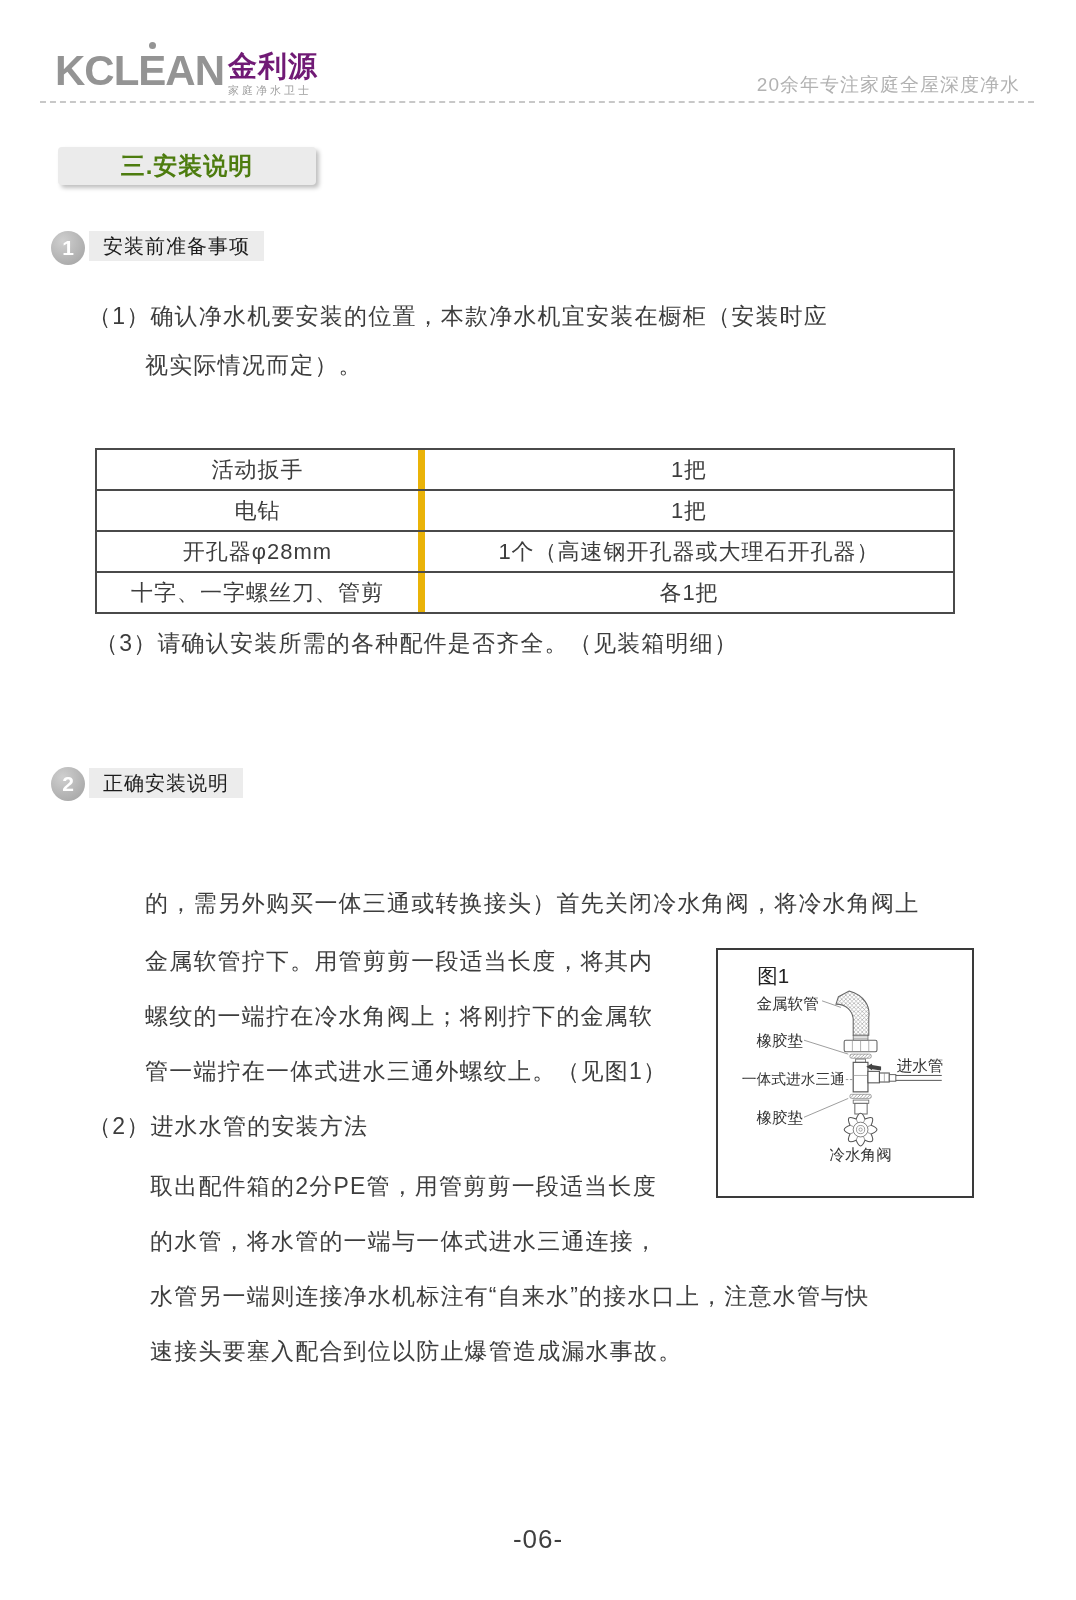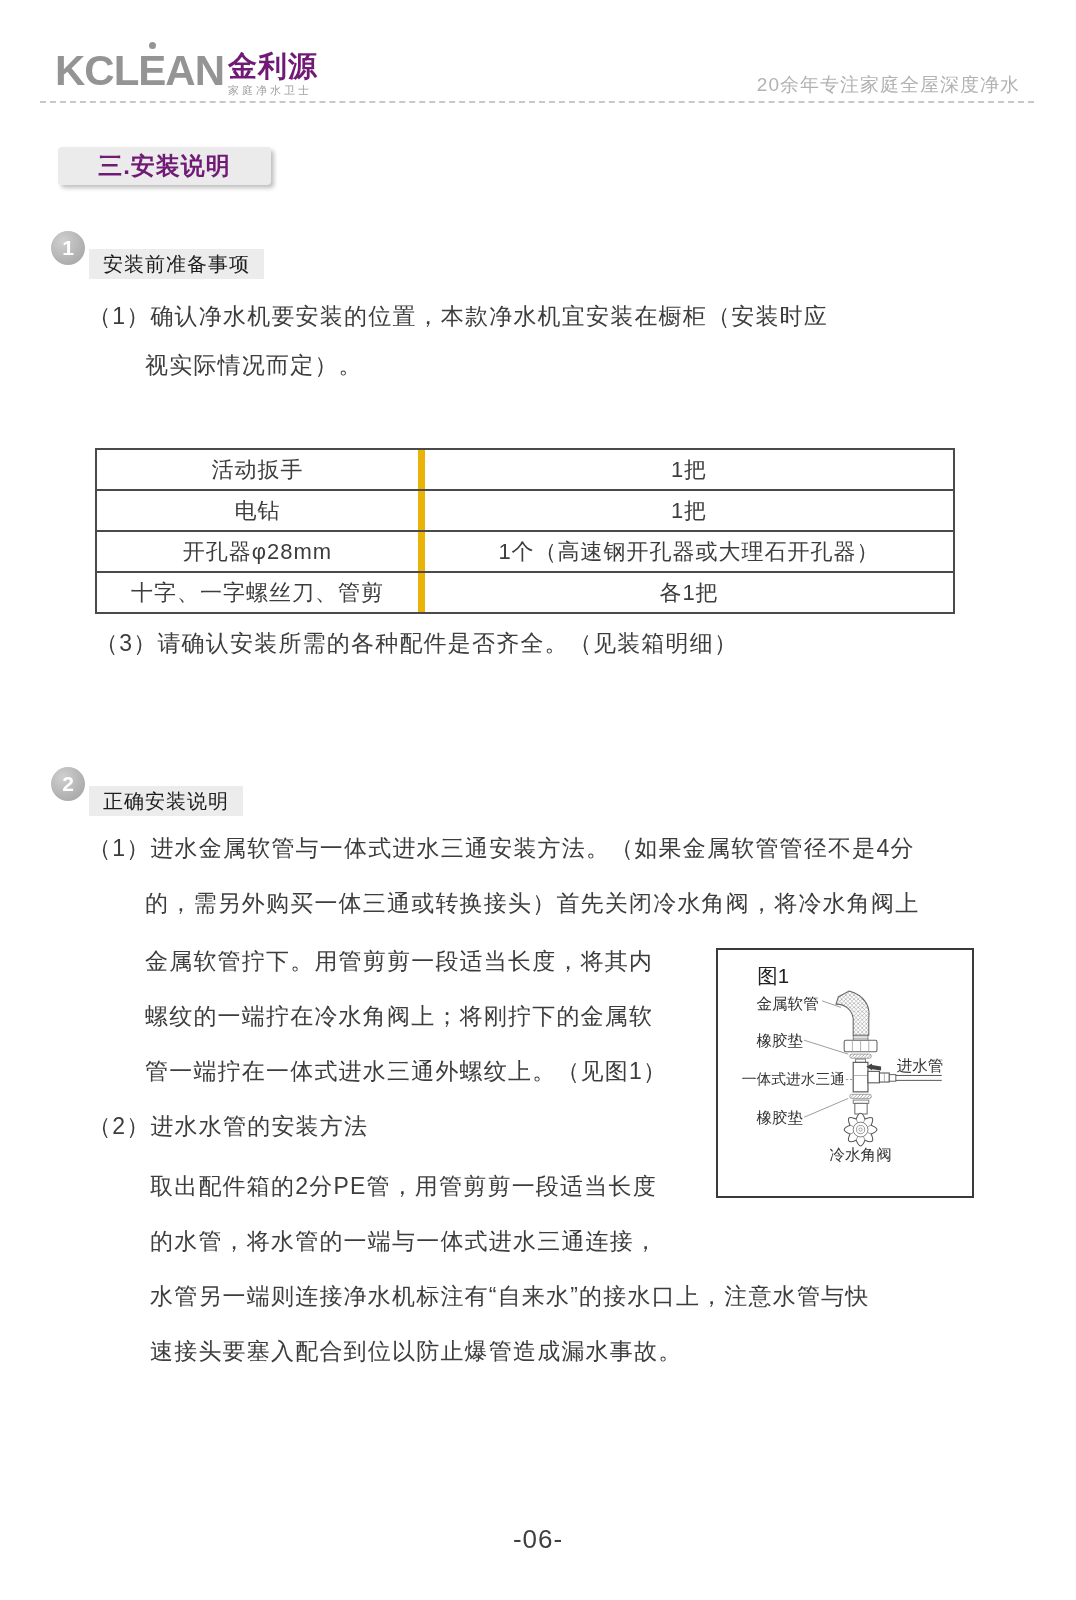--- a/index.html
+++ b/index.html
@@ -15,37 +15,37 @@
   .logo-en{font-size:42px;font-weight:bold;letter-spacing:-1px;line-height:1;color:#949494;}
   .logo-e{position:relative;display:inline-block;}
   .logo-e::after{content:"";position:absolute;top:-8px;left:50%;margin-left:-3px;width:7px;height:7px;border-radius:50%;background:#949494;}
   .logo-cn-block{display:flex;flex-direction:column;margin-left:4px;margin-top:1px;}
   .logo-cn{font-size:29px;font-weight:bold;line-height:1.05;color:#701a75;letter-spacing:1px;}
   .logo-tagline{font-size:11px;letter-spacing:3px;color:#9e9e9e;margin-top:2px;}
   .slogan{position:absolute;right:56px;top:72px;font-size:19px;color:#b2b2b2;letter-spacing:1px;}
   .dashed-rule{position:absolute;left:40px;right:42px;top:101px;border-top:2px dashed #c8c8c8;height:0;}
   
   .section-title{
-    position:absolute;left:58px;top:147px;width:213px;height:38px;
+    position:absolute;left:58px;top:147px;width:258px;height:38px;
     background:#ebebeb;border-radius:4px;
     box-shadow:3px 3px 4px rgba(0,0,0,0.25);
     display:flex;align-items:center;justify-content:center;
-    font-size:24px;font-weight:bold;color:#701a75;letter-spacing:1px;
+    font-size:24px;font-weight:bold;color:#4d7c0f;letter-spacing:1px;
   }
   
   .step-circle{
     position:absolute;left:51px;width:34px;height:34px;border-radius:50%;
     background:radial-gradient(circle at 35% 30%,#cfcfcf,#a0a0a0);
     display:flex;align-items:center;justify-content:center;
     color:#ffffff;font-size:21px;font-weight:bold;
   }
   .step-strip{
     position:absolute;left:89px;height:30px;background:#ececec;
     display:flex;align-items:center;padding:0 14px;
-    font-size:20px;color:#1c1c1c;letter-spacing:1px;margin-top:18px;
+    font-size:20px;color:#1c1c1c;letter-spacing:1px;
   }
   .c1{top:231px}.s1{top:231px}
   .c2{top:767px}.s2{top:768px}
   
   .tline{
     position:absolute;white-space:nowrap;
     font-size:23px;color:#3d3d3d;letter-spacing:1.2px;line-height:30px;
   }
   
   .tools-table{position:absolute;left:95px;top:448px;width:860px;border:2px solid #4a4a4a;box-sizing:border-box;}
@@ -106,21 +106,20 @@
       <div class="tcell left">十字、一字螺丝刀、管剪</div>
       <div class="tcell right">各1把</div>
     </div>
   </div>
 
   <div class="tline" style="left:95px;top:628px">（3）请确认安装所需的各种配件是否齐全。（见装箱明细）</div>
 
   <div class="step-circle c2">2</div>
   <div class="step-strip s2">正确安装说明</div>
 
-  <div class="tline" style="left:88px;top:833px">（1）进水金属软管与一体式进水三通安装方法。（如果金属软管管径不是4分</div>
   <div class="tline" style="left:145px;top:888px">的，需另外购买一体三通或转换接头）首先关闭冷水角阀，将冷水角阀上</div>
   <div class="tline" style="left:145px;top:946px">金属软管拧下。用管剪剪一段适当长度，将其内</div>
   <div class="tline" style="left:145px;top:1001px">螺纹的一端拧在冷水角阀上；将刚拧下的金属软</div>
   <div class="tline" style="left:145px;top:1056px">管一端拧在一体式进水三通外螺纹上。（见图1）</div>
   <div class="tline" style="left:88px;top:1111px">（2）进水水管的安装方法</div>
   <div class="tline" style="left:150px;top:1171px">取出配件箱的2分PE管，用管剪剪一段适当长度</div>
   <div class="tline" style="left:150px;top:1226px">的水管，将水管的一端与一体式进水三通连接，</div>
   <div class="tline" style="left:150px;top:1281px">水管另一端则连接净水机标注有“自来水”的接水口上，注意水管与快</div>
   <div class="tline" style="left:150px;top:1336px">速接头要塞入配合到位以防止爆管造成漏水事故。</div>
 

